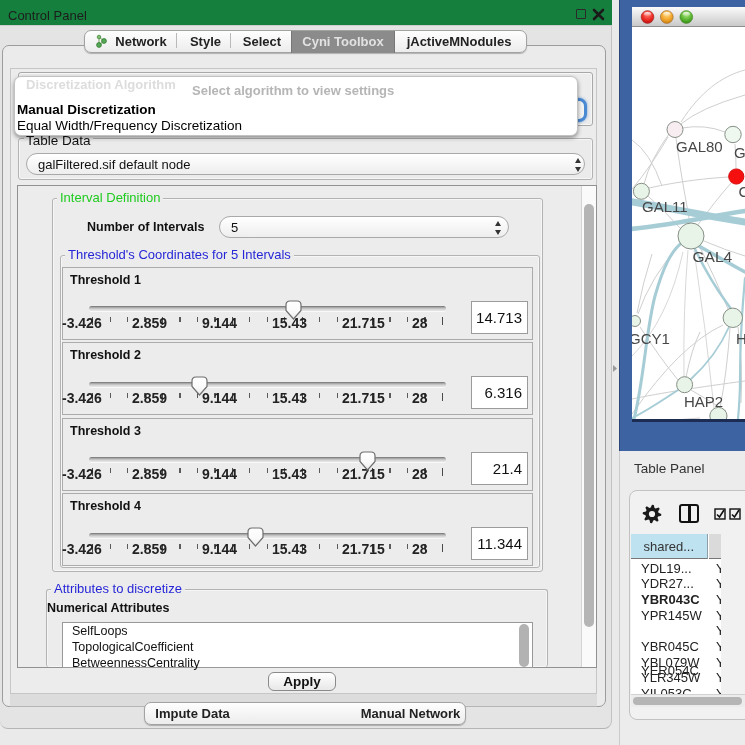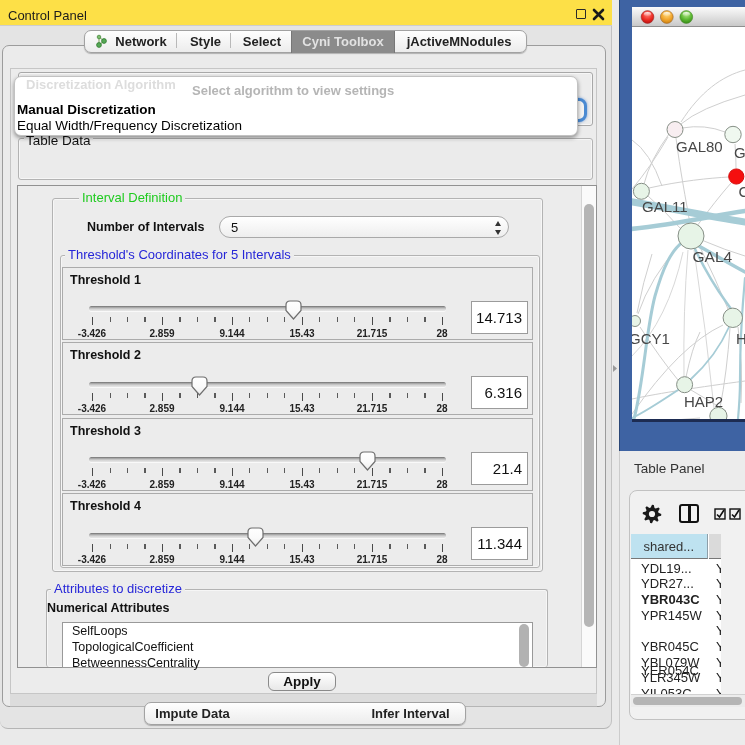--- a/index.html
+++ b/index.html
@@ -1,20 +1,20 @@
 <!DOCTYPE html>
 <html><head><meta charset="utf-8">
 <style>
 * { margin:0; padding:0; box-sizing:border-box; }
 body { font-family:"Liberation Sans", sans-serif; }
 #root { position:relative; width:745px; height:745px; background:#eaeaea; overflow:hidden; font-family:"Liberation Sans", sans-serif; }
 .abs { position:absolute; }
 
 #win { position:absolute; left:0; top:0; width:612px; height:729px; background:#e4e4e4; border-right:1px solid #c2c2c2; border-bottom:1px solid #b5b5b5; border-bottom-left-radius:8px; border-bottom-right-radius:8px; }
-#titlebar { position:absolute; left:0; top:0; width:612px; height:26px; background:#fde047; border-bottom:1px solid #cdcdcd; }
+#titlebar { position:absolute; left:0; top:0; width:612px; height:26px; background:#15803d; border-bottom:1px solid #cdcdcd; }
 #titlebar .t { position:absolute; left:8px; top:8px; font-size:13px; color:#1c1c1c; }
 #outerpanel { position:absolute; left:2px; top:45px; width:604px; height:662px; background:#ebebeb; border:1px solid #9c9c9c; border-radius:7px; }
 #innerpanel { position:absolute; left:10px; top:68px; width:587px; height:626px; background:#ececec; border:1px solid #c6c6c6; }
 #btmstrip { position:absolute; left:10px; top:694px; width:587px; height:13px; background:#dcdcdc; border-bottom:1px solid #b5b5b5;}
 
 .tabbar { position:absolute; height:23px; background:linear-gradient(#fefefe,#ececec); border:1px solid #a2a2a2; border-radius:7px; box-shadow:0 1px 1px rgba(0,0,0,0.25); }
 .tab { position:absolute; top:0; height:21px; font-size:13px; font-weight:bold; color:#222; text-align:center; line-height:21px; }
 .tabsel { background:#8b8b8b; color:#e2e2e2; }
 .tabsep { position:absolute; top:3px; width:1px; height:15px; background:#b9b9b9; }
 
@@ -25,21 +25,21 @@
 .combo .txt { position:absolute; left:11px; top:3px; font-size:13px; color:#111; }
 .arrows { position:absolute; width:7px; height:14px; }
 .arrows:before { content:""; position:absolute; left:0; top:0; border-left:3.5px solid transparent; border-right:3.5px solid transparent; border-bottom:5px solid #333; }
 .arrows:after { content:""; position:absolute; left:0; bottom:0; border-left:3.5px solid transparent; border-right:3.5px solid transparent; border-top:5px solid #333; }
 
 .tpanel { position:absolute; left:62px; width:471px; height:73px; background:#ececec; border:1px solid #ababab; }
 .tpanel .title { position:absolute; left:7px; top:5px; font-size:12.5px; font-weight:bold; color:#111; }
 .track { position:absolute; left:26px; top:38.5px; width:357px; height:5px; border:none; border-radius:2.5px; background:linear-gradient(#707070 0%,#a8a8a8 30%,#d2d2d2 60%,#e8e8e8 100%); box-shadow:0 1px 0 rgba(255,255,255,0.7); }
 .minticks { position:absolute; left:28.5px; top:49.5px; width:354px; height:5px; background:repeating-linear-gradient(90deg,#5a5a5a 0px,#5a5a5a 1px,transparent 1px,transparent 17.5px); }
 .majticks { position:absolute; left:28.5px; top:49.5px; width:354px; height:8px; background:repeating-linear-gradient(90deg,#4a4a4a 0px,#4a4a4a 1px,transparent 1px,transparent 70px); }
-.tlab { position:absolute; top:60px; width:60px; text-align:center; font-size:10px; font-weight:bold; color:#222; }
+.tlab { position:absolute; top:47px; width:60px; font-size:14px; font-weight:bold; color:#222; }
 .vbox { position:absolute; left:408px; top:33px; width:57px; height:33px; background:#fff; border:1px solid #9b9b9b; font-size:15px; color:#111; text-align:right; line-height:31px; padding-right:5px; }
 .thumb { position:absolute; width:17px; height:20px; }
 
 #popup { position:absolute; left:14px; top:76px; width:564px; height:60px; background:#fff; border:1px solid #c2c2c2; border-radius:7px; box-shadow:0 2px 4px rgba(0,0,0,0.4); }
 
 #attrlist { position:absolute; left:62px; top:622px; width:471px; height:46px; background:#fff; border:1px solid #999; }
 .litem { position:absolute; left:9px; font-size:12.5px; color:#111; }
 
 
 #netwin { position:absolute; left:619px; top:0; width:126px; height:451px; background:#3e63a3; border-left:1.5px solid #2b4878; }
@@ -67,34 +67,38 @@
       <circle cx="4" cy="11" r="2.4" fill="#55a855" stroke="#2f7a2f" stroke-width="0.8"></circle>
     </svg>
 <div class="tabsep" style="left:176px;top:33px;"></div>
 <div class="tab" style="left:181px;top:31px;width:49px;">Style</div>
 <div class="tabsep" style="left:230px;top:33px;"></div>
 <div class="tab" style="left:233px;top:31px;width:58px;">Select</div>
 <div class="tab" style="left:396px;top:31px;width:126px;">jActiveMNodules</div>
 <div class="tab tabsel" style="left:291px;top:31px;width:104px;border-left:1px solid #777;border-right:1px solid #777;height:22px;">Cyni Toolbox</div>
 <div class="group" style="left:18px;top:138px;width:575px;height:42px;background:#ebebeb;"></div>
 <div class="abs" style="left:24px;top:133px;font-size:13.5px;color:#111;background:#ebebeb;padding:0 2px;">Table Data</div>
+<div class="combo" style="left:26px;top:153px;width:559px;">
+      <span class="txt">galFiltered.sif default node</span>
+      <span class="arrows" style="left:548px;top:4px;"></span>
+    </div>
 <div class="group" style="left:18px;top:72px;width:575px;height:54px;border-color:#a8a8a8;"></div>
 <div class="abs" style="left:556px;top:97.5px;width:31px;height:24px;border:3px solid #4a8ad2;border-radius:8px;background:#f2f2f2;box-shadow:0 0 3px rgba(90,140,210,0.8);"></div>
 <span class="arrows" style="left:569px;top:102px;opacity:0.25;"></span>
 <div id="popup">
       <div class="abs" style="left:11px;top:0px;font-size:13px;font-weight:bold;color:#dddddd;">Discretization Algorithm</div>
       <div class="abs" style="left:177px;top:6px;font-size:13px;font-weight:bold;color:#b5b5b5;">Select algorithm to view settings</div>
       <div class="abs" style="left:2px;top:25px;font-size:13.5px;font-weight:bold;color:#000;">Manual Discretization</div>
       <div class="abs" style="left:2px;top:41px;font-size:13.5px;color:#000;">Equal Width/Frequency Discretization</div>
     </div>
 <div class="abs" style="left:17px;top:185px;width:580px;height:483px;border:1px solid #919191;background:#ececec;"></div>
 <div class="abs" style="left:581px;top:186px;width:15px;height:481px;background:#fafafa;border-left:1px solid #d5d5d5;"></div>
 <div class="abs" style="left:584px;top:204px;width:10px;height:423px;background:#b5b5b5;border-radius:5px;"></div>
 <div class="group" style="left:52px;top:198px;width:491px;height:374px;"></div>
-<div class="gtitle" style="left:5px;top:190px;left:57px;color:#1ecb1e;position:absolute;margin-left:22px;">Interval Definition</div>
+<div class="gtitle" style="left:5px;top:190px;left:57px;color:#1ecb1e;position:absolute;">Interval Definition</div>
 <div class="abs" style="left:87px;top:220px;font-size:12.5px;font-weight:bold;color:#111;">Number of Intervals</div>
 <div class="combo" style="left:219px;top:216px;width:290px;height:22px;">
       <span class="txt">5</span>
       <span class="arrows" style="left:275px;top:4px;"></span>
     </div>
 <div class="group" style="left:60px;top:255px;width:480px;height:313px;"></div>
 <div class="gtitle" style="left:65px;top:247px;color:#2626d8;position:absolute;">Threshold's Coordinates for 5 Intervals</div>
 <div class="tpanel" style="top:266.5px;">
 <span class="title">Threshold 1</span>
 <div class="track"></div>
@@ -192,21 +196,21 @@
 <div class="abs" style="left:47px;top:601px;font-size:12.5px;font-weight:bold;color:#111;">Numerical Attributes</div>
 <div id="attrlist">
       <div class="litem" style="top:1px;">SelfLoops</div>
       <div class="litem" style="top:17px;text-align:center;">TopologicalCoefficient</div>
       <div class="litem" style="top:33px;">BetweennessCentrality</div>
       <div class="abs" style="left:456px;top:1px;width:10px;height:43px;background:#b2b2b2;border-radius:5px;"></div>
     </div>
 <div class="abs" style="left:268px;top:672px;width:68px;height:19px;background:linear-gradient(#ffffff,#e8e8e8);border:1px solid #8a8a8a;border-radius:6px;text-align:center;font-size:13.5px;font-weight:bold;color:#111;line-height:17px;">Apply</div>
 <div class="tabbar" style="left:144px;top:702px;width:322px;"></div>
 <div class="tab" style="left:150px;top:703px;width:85px;">Impute Data</div>
-<div class="tab" style="left:357px;top:703px;width:107px;">Infer Interval</div>
+<div class="tab" style="left:357px;top:703px;width:107px;">Manual Network</div>
 <svg class="abs" style="left:612px;top:364px;" width="6" height="9">
       <path d="M1 1 L5 4.5 L1 8 Z" fill="#9a9a9a"></path>
     </svg>
 <div id="netwin"></div>
 <div class="abs" style="left:632px;top:7px;width:113px;height:20px;background:linear-gradient(#fbfbfb,#c9c9c9);border-bottom:1px solid #8f8f8f;"></div>
 <svg class="abs" style="left:638px;top:7px;" width="60" height="20" viewBox="0 0 60 20">
 <defs>
 <radialGradient id="lr" cx="0.5" cy="0.3" r="0.75">
           <stop offset="0" stop-color="#ff8078"></stop>
           <stop offset="0.55" stop-color="#ed2e25"></stop>

